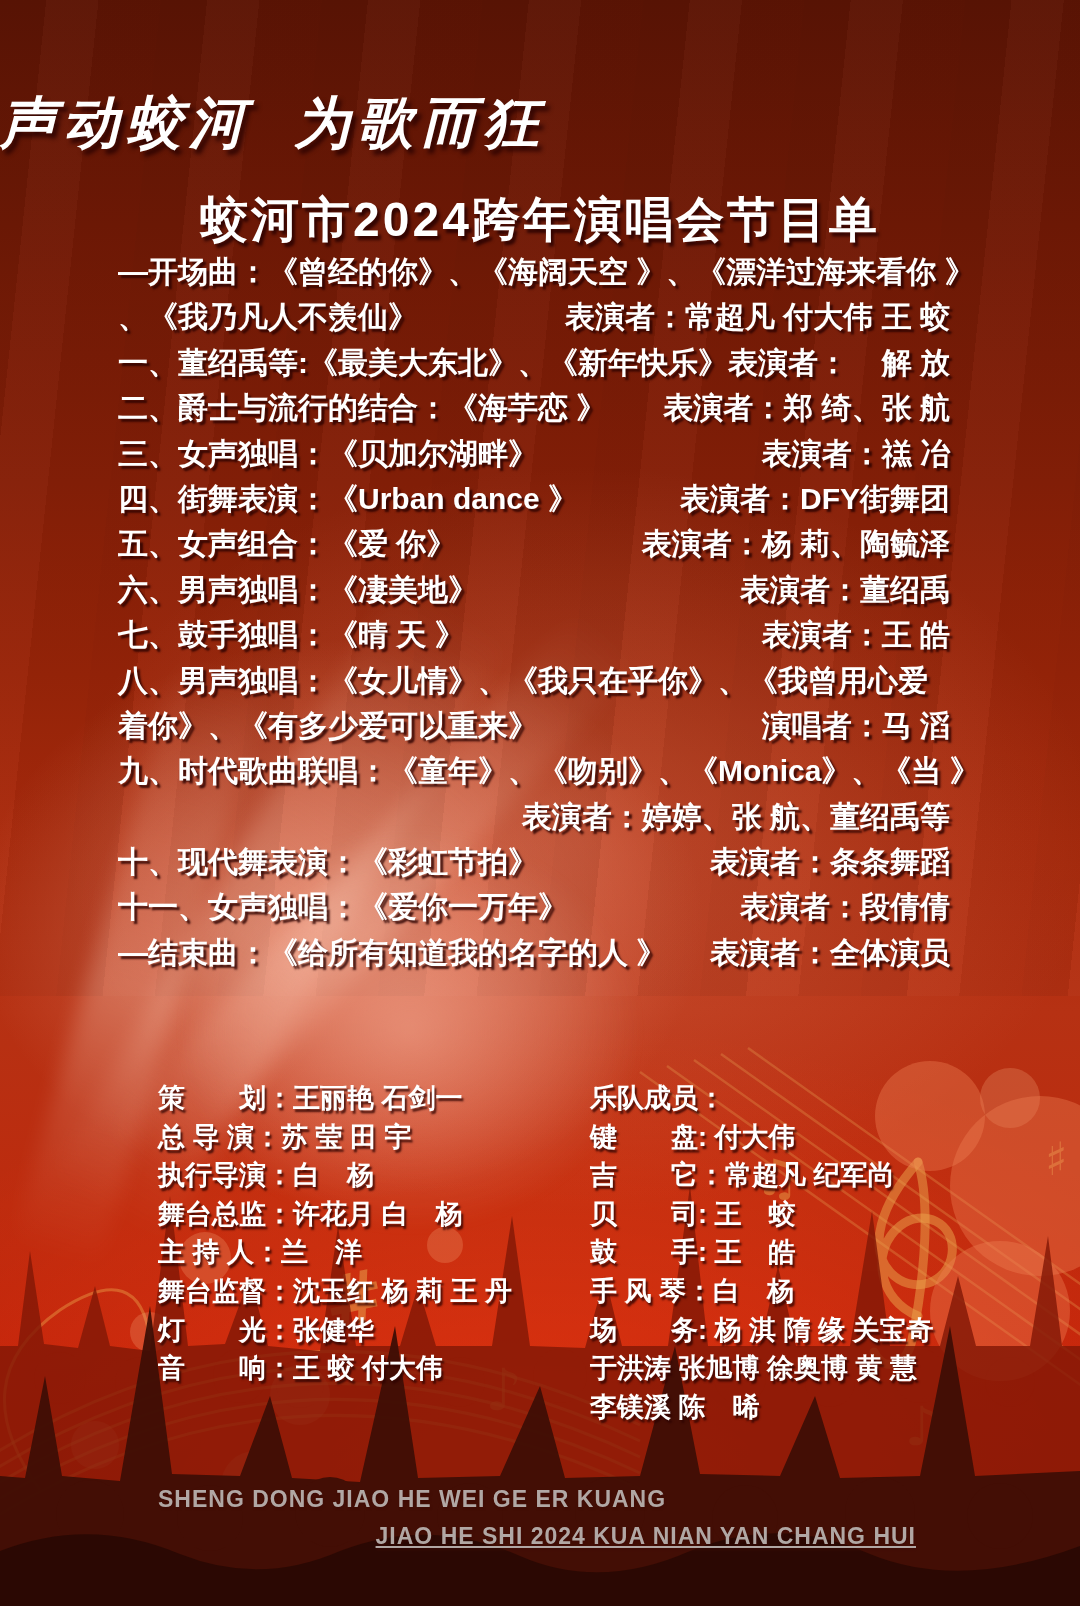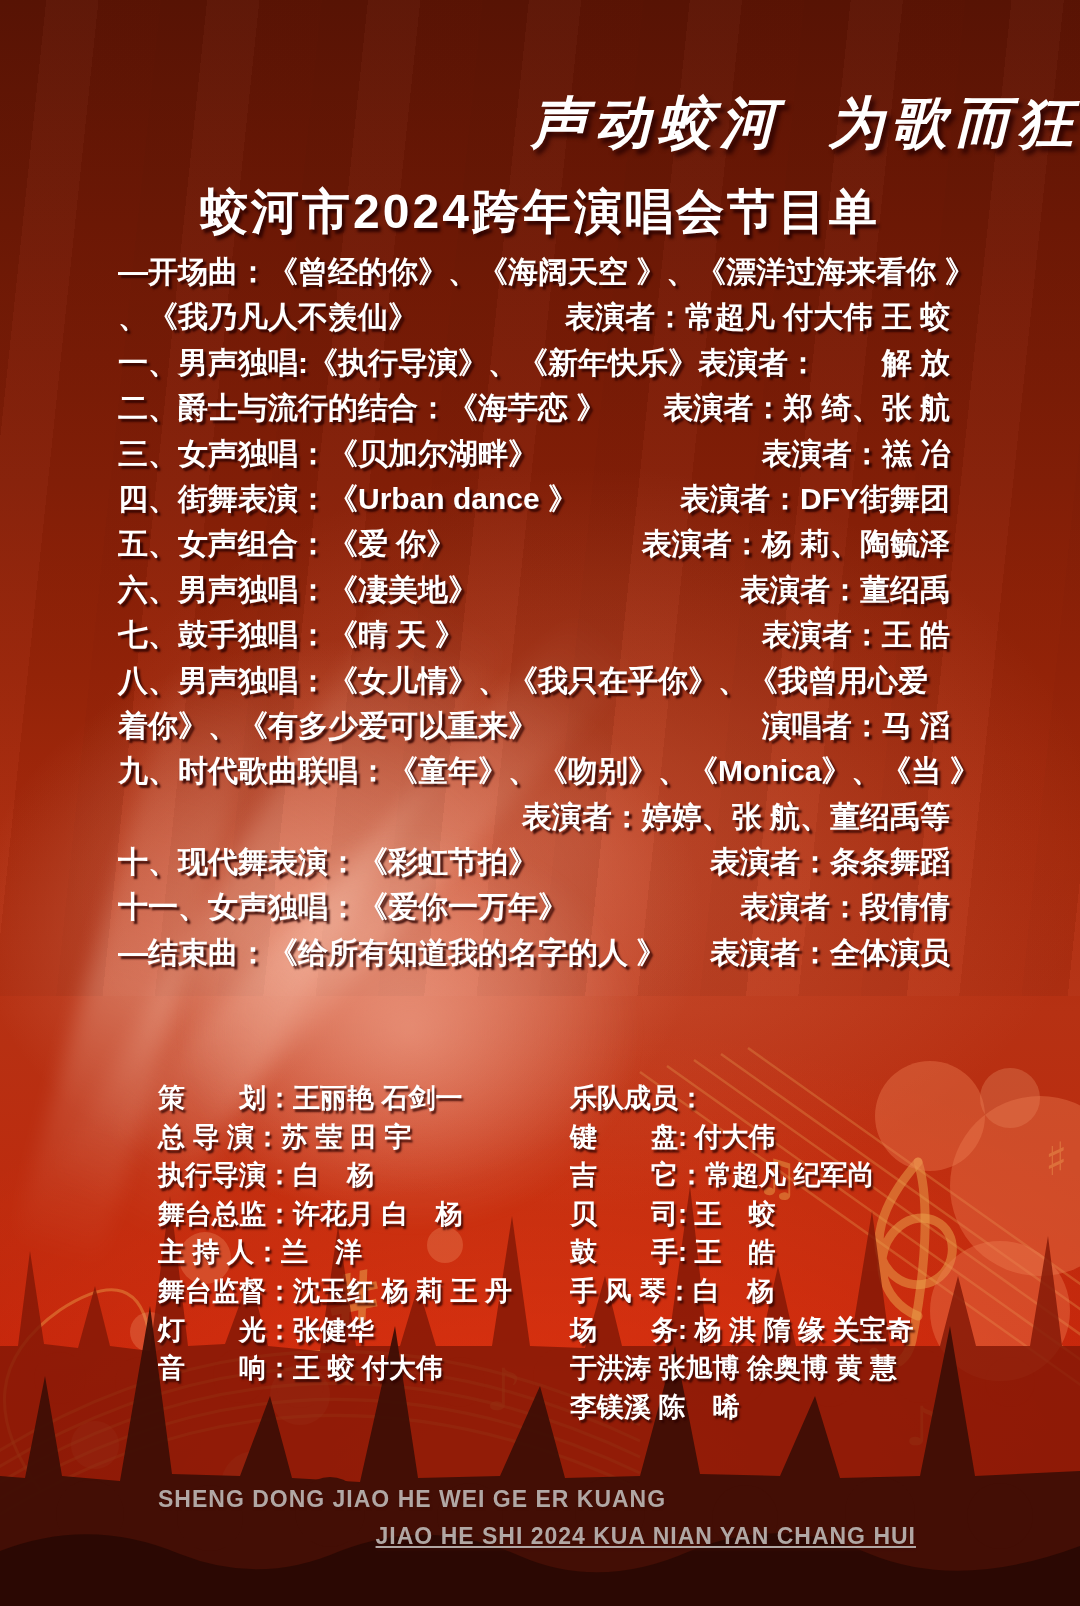--- a/index.html
+++ b/index.html
@@ -17,32 +17,32 @@
   .beam{position:absolute;filter:blur(10px);opacity:.5;
     background:linear-gradient(to top, rgba(255,212,192,0), rgba(255,212,192,.55) 45%, rgba(255,212,192,0));}
   .beam.b1{left:215px;top:560px;width:130px;height:700px;transform:rotate(30deg);}
   .beam.b2{left:95px;top:650px;width:90px;height:620px;transform:rotate(16deg);}
   .beam.b3{left:330px;top:540px;width:80px;height:720px;transform:rotate(42deg);}
   .glowcore{position:absolute;left:170px;top:820px;width:480px;height:420px;filter:blur(6px);
     background:radial-gradient(ellipse at center, rgba(255,195,175,.45), rgba(255,195,175,0) 68%);}
   .decor,.crowd{position:absolute;left:0;pointer-events:none;}
   .decor{top:0;}
   .crowd{bottom:0;}
-  .slogan{position:absolute;top:86px;left:0;width:100%;text-align:right;
-    font-family:Liberation Sans, sans-serif;font-style:italic;font-weight:bold;
+  .slogan{position:absolute;top:86px;left:0;width:100%;text-align:left;
+    font-family:Liberation Serif, serif;font-style:italic;font-weight:bold;
     font-size:56px;letter-spacing:7px;white-space:pre;
     text-shadow:4px 5px 4px rgba(40,0,0,.85);}
-  .title{position:absolute;top:180px;left:0;width:100%;text-align:center;margin:0;
+  .title{position:absolute;top:188px;left:0;width:100%;text-align:center;margin:0;
     font-size:48px;font-weight:900;letter-spacing:3px;
     text-shadow:3px 4px 3px rgba(40,0,0,.85);}
   .program{position:absolute;top:252px;left:118px;right:130px;}
   .prow{display:flex;justify-content:space-between;align-items:baseline;height:45.4px;
     font-size:30px;font-weight:bold;white-space:nowrap;
     text-shadow:3px 3px 2px rgba(45,2,0,.85);}
-  .credits{position:absolute;top:1080px;left:158px;right:95px;display:flex;}
+  .credits{position:absolute;top:1080px;left:158px;right:95px;display:flex;gap:20px;}
   .ccol{font-size:27px;font-weight:bold;text-shadow:2px 3px 2px rgba(45,2,0,.8);}
   .ccol.left{width:412px;flex:none;}
   .ccol.right{flex:1;}
   .crow{display:flex;height:38.6px;white-space:pre;align-items:baseline;}
   .clabel{white-space:pre;}
   .footer{position:absolute;left:158px;top:1486px;width:758px;
     font-size:23px;font-weight:bold;letter-spacing:1px;color:#b1a7a4;
     text-shadow:1px 2px 2px rgba(60,10,5,.55);}
   .footer .f2{text-align:right;margin-top:10px;text-decoration:underline;}
 </style>
@@ -140,21 +140,21 @@
   <div class="program">
     <div class="prow">
         <span>—开场曲：《曾经的你》、《海阔天空 》、《漂洋过海来看你 》</span>
         <span></span>
       </div>
     <div class="prow">
         <span>、《我乃凡人不羡仙》</span>
         <span>表演者：常超凡  付大伟  王 蛟</span>
       </div>
     <div class="prow">
-        <span>一、男声独唱:《执行导演》、《新年快乐》表演者：</span>
+        <span>一、董绍禹等:《最美大东北》、《新年快乐》表演者：</span>
         <span>解  放</span>
       </div>
     <div class="prow">
         <span>二、爵士与流行的结合：《海芋恋 》</span>
         <span>表演者：郑  绮、张  航</span>
       </div>
     <div class="prow">
         <span>三、女声独唱：《贝加尔湖畔》</span>
         <span>表演者：禚  冶</span>
       </div>

